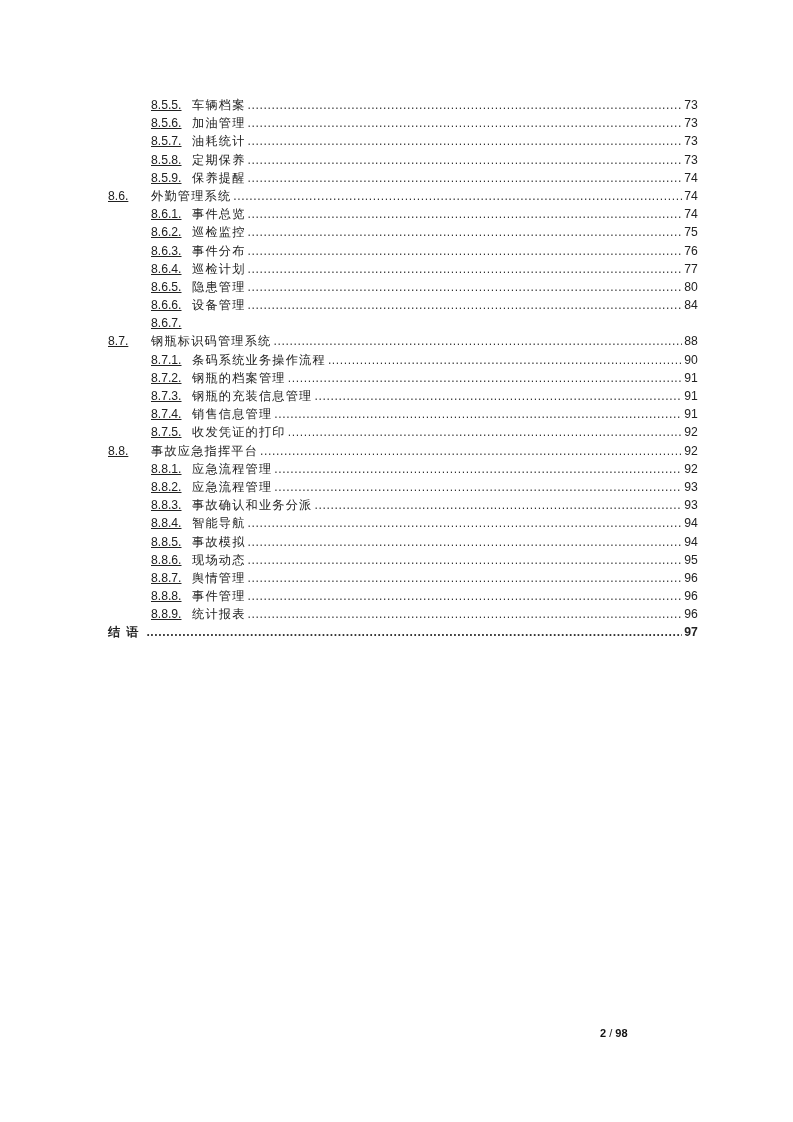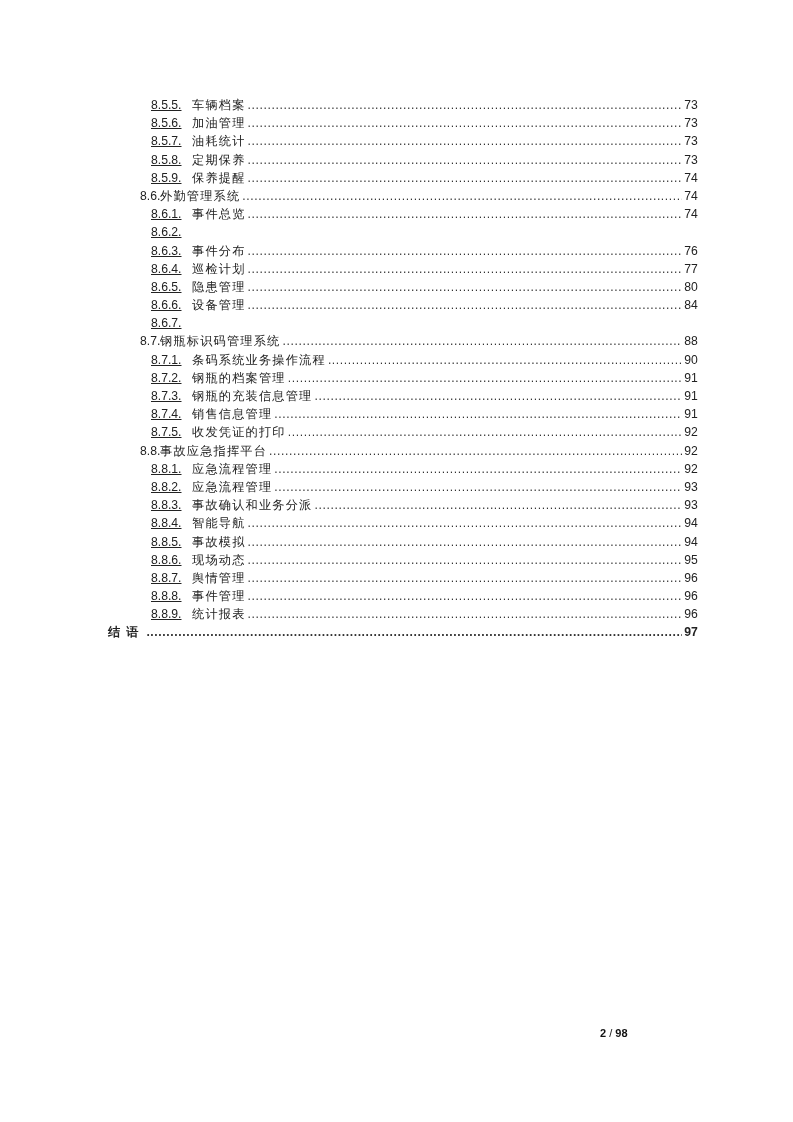--- a/index.html
+++ b/index.html
@@ -8,22 +8,22 @@
     .toc { position: absolute; left: 0; top: 96px; width: 793px; }
     .row { position: relative; height: 18.2px; line-height: 18.2px; font-size: 12.2px; }
     .num { position: absolute; top: 0; white-space: nowrap; color: #222; }
     .entry { position: absolute; top: 0; display: flex; align-items: baseline; right: 95px; }
     .title { white-space: nowrap; letter-spacing: 1.2px; padding-right: 2px; color: #222; }
     .leader { flex: 1; overflow: hidden; white-space: nowrap; color: #333; letter-spacing: 0.6px; }
     .leader::before { content: "....................................................................................................................................................................................................................................................................................................................."; }
     .page { white-space: nowrap; padding-left: 2px; min-width: 14px; text-align: center; color: #222; }
     .lvl3 .num { left: 151px; text-decoration: underline; }
     .lvl3 .entry { left: 192px; }
-    .lvl2 .num { left: 140px; }
-    .lvl2 .entry { left: 160px; }
+    .lvl2 .num { left: 108px; text-decoration: underline; }
+    .lvl2 .entry { left: 151px; }
     .lvl1 .entry { left: 108px; font-weight: bold; }
     .lvl1 .title { letter-spacing: 6px; }
     .footer { position: absolute; left: 600px; width: 98px; top: 1027px; text-align: left;
               font-size: 11px; color: #111; }
     .footer b { font-weight: bold; }
     .footer .sep { font-weight: normal; }
   </style>
 </head>
 <body>
 
@@ -79,20 +79,25 @@
   <div class="row lvl3">
     <span class="num">8.6.1.</span>
     <span class="entry">
         <span class="title">事件总览</span>
         <span class="leader"></span>
         <span class="page">74</span>
       </span>
   </div>
   <div class="row lvl3">
     <span class="num">8.6.2.</span>
+    <span class="entry">
+        <span class="title">巡检监控</span>
+        <span class="leader"></span>
+        <span class="page">75</span>
+      </span>
   </div>
   <div class="row lvl3">
     <span class="num">8.6.3.</span>
     <span class="entry">
         <span class="title">事件分布</span>
         <span class="leader"></span>
         <span class="page">76</span>
       </span>
   </div>
   <div class="row lvl3">

